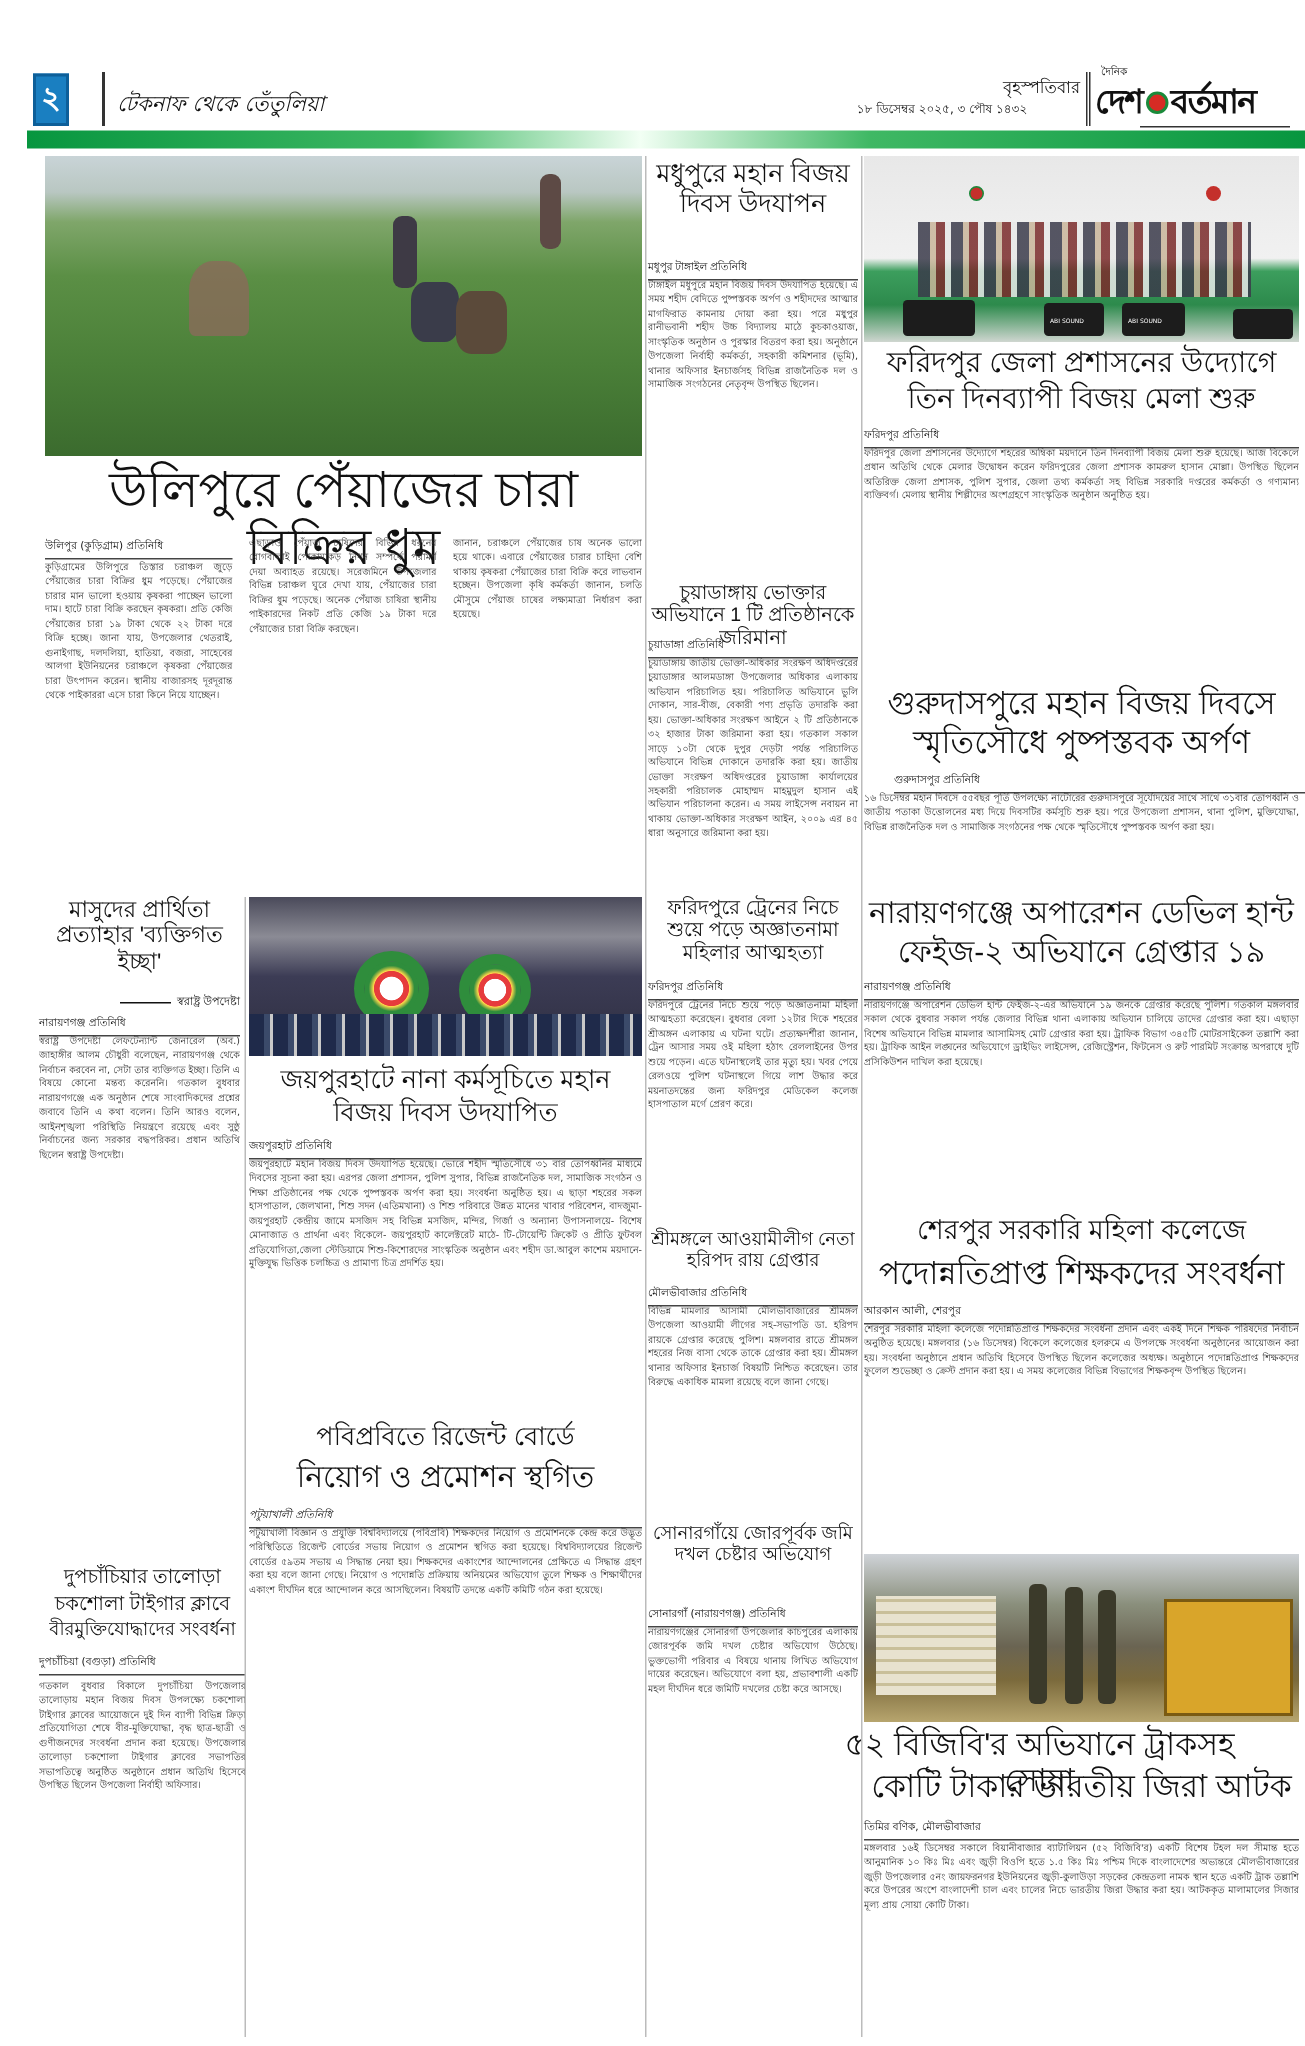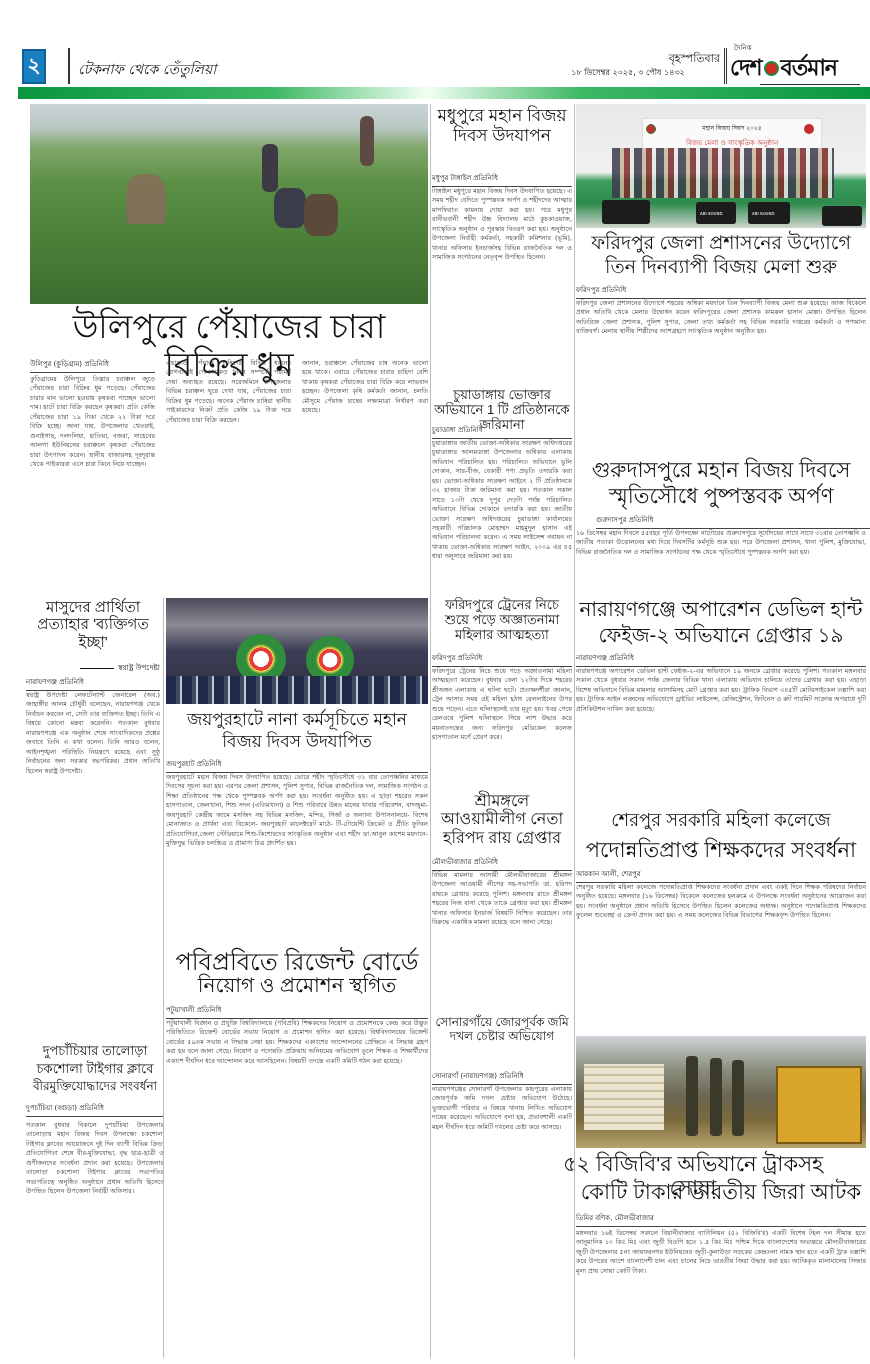--- a/index.html
+++ b/index.html
@@ -67,24 +67,20 @@
 
 <div class="abs hl" style="left:432px;top:106px;width:140px;font-size:17px;">মধুপুরে মহান বিজয় দিবস উদযাপন</div>
 <div class="abs byline" style="left:432px;top:172px;width:140px;font-family:Liberation Serif, serif;">মধুপুর টাঙ্গাইল প্রতিনিধি</div>
 <div class="abs body" style="left:432px;top:186px;width:140px;height:196px;">টাঙ্গাইল মধুপুরে মহান বিজয় দিবস উদযাপিত হয়েছে। এ সময় শহীদ বেদিতে পুষ্পস্তবক অর্পণ ও শহীদদের আত্মার মাগফিরাত কামনায় দোয়া করা হয়। পরে মধুপুর রানীভবানী শহীদ উচ্চ বিদ্যালয় মাঠে কুচকাওয়াজ, সাংস্কৃতিক অনুষ্ঠান ও পুরস্কার বিতরণ করা হয়। অনুষ্ঠানে উপজেলা নির্বাহী কর্মকর্তা, সহকারী কমিশনার (ভূমি), থানার অফিসার ইনচার্জসহ বিভিন্ন রাজনৈতিক দল ও সামাজিক সংগঠনের নেতৃবৃন্দ উপস্থিত ছিলেন।</div>
 
 <div class="abs hl" style="left:432px;top:388px;width:140px;font-size:13px;">চুয়াডাঙ্গায় ভোক্তার অভিযানে 1 টি প্রতিষ্ঠানকে জরিমানা</div>
 <div class="abs byline" style="left:432px;top:424px;width:140px;">চুয়াডাঙ্গা প্রতিনিধি</div>
 <div class="abs body" style="left:432px;top:438px;width:140px;height:152px;">চুয়াডাঙ্গায় জাতীয় ভোক্তা-অধিকার সংরক্ষণ অধিদপ্তরের চুয়াডাঙ্গার আলমডাঙ্গা উপজেলার অধিকার এলাকায় অভিযান পরিচালিত হয়। পরিচালিত অভিযানে ভুলি দোকান, সার-বীজ, বেকারী পণ্য প্রভৃতি তদারকি করা হয়। ভোক্তা-অধিকার সংরক্ষণ আইনে ২ টি প্রতিষ্ঠানকে ৩২ হাজার টাকা জরিমানা করা হয়। গতকাল সকাল সাড়ে ১০টা থেকে দুপুর দেড়টা পর্যন্ত পরিচালিত অভিযানে বিভিন্ন দোকানে তদারকি করা হয়। জাতীয় ভোক্তা সংরক্ষণ অধিদপ্তরের চুয়াডাঙ্গা কার্যালয়ের সহকারী পরিচালক মোহাম্মদ মাহমুদুল হাসান এই অভিযান পরিচালনা করেন। এ সময় লাইসেন্স নবায়ন না থাকায় ভোক্তা-অধিকার সংরক্ষণ আইন, ২০০৯ এর ৪৫ ধারা অনুসারে জরিমানা করা হয়।</div>
 
 <div class="abs photo photo-stage" style="left:576px;top:104px;width:290px;height:124px;">
-  <div class="abs banner" style="left:66px;top:14px;width:180px;height:40px;background:#fafafa;border:1px solid #ddd;">
-    <div style="font-size:6px;text-align:center;margin-top:4px;color:#222;">মহান বিজয় দিবস ২০২৫</div>
-    <div style="font-size:7px;text-align:center;color:#c4302b;margin-top:3px;">বিজয় মেলা ও সাংস্কৃতিক অনুষ্ঠান</div>
-  </div>
   <div class="abs" style="left:70px;top:20px;width:10px;height:10px;border-radius:50%;background:#c4302b;border:1px solid #1a8a3a;"></div>
   <div class="abs" style="left:228px;top:20px;width:10px;height:10px;border-radius:50%;background:#c4302b;"></div>
   <div class="abs" style="left:36px;top:44px;width:222px;height:50px;background:repeating-linear-gradient(90deg,#3a3a4a 0 8px,#c9b59a 8px 12px,#7a2a2a 12px 18px,#e8e8e8 18px 22px);opacity:.85;"></div>
   <div class="speaker" style="left:26px;top:96px;width:48px;height:24px;"></div>
   <div class="speaker" style="left:120px;top:98px;width:40px;height:22px;">
       <span style="color:#fff;font-size:4px;position:absolute;left:4px;top:9px;">ABI SOUND</span>
     </div>
   <div class="speaker" style="left:172px;top:98px;width:42px;height:22px;">
       <span style="color:#fff;font-size:4px;position:absolute;left:4px;top:9px;">ABI SOUND</span>
     </div>
@@ -136,30 +132,30 @@
 <div class="abs photo photo-crowd" style="left:166px;top:598px;width:262px;height:106px;">
   <div class="abs wreath" style="left:70px;top:36px;width:50px;height:50px;"></div>
   <div class="abs wreath" style="left:140px;top:38px;width:48px;height:48px;"></div>
   <div class="abs" style="left:0;top:78px;width:262px;height:28px;background:repeating-linear-gradient(90deg,#1f2a4a 0 10px,#3b4a6a 10px 14px,#c9c9c9 14px 16px);"></div>
 </div>
 <div class="abs hl" style="left:166px;top:710px;width:262px;font-size:17px;">জয়পুরহাটে নানা কর্মসূচিতে মহান</div>
 <div class="abs hl" style="left:166px;top:732px;width:262px;font-size:17px;">বিজয় দিবস উদযাপিত</div>
 <div class="abs byline" style="left:166px;top:758px;width:262px;">জয়পুরহাট প্রতিনিধি</div>
 <div class="abs body" style="left:166px;top:772px;width:262px;height:170px;">জয়পুরহাটে মহান বিজয় দিবস উদযাপিত হয়েছে। ভোরে শহীদ স্মৃতিসৌধে ৩১ বার তোপধ্বনির মাধ্যমে দিবসের সূচনা করা হয়। এরপর জেলা প্রশাসন, পুলিশ সুপার, বিভিন্ন রাজনৈতিক দল, সামাজিক সংগঠন ও শিক্ষা প্রতিষ্ঠানের পক্ষ থেকে পুষ্পস্তবক অর্পণ করা হয়। সংবর্ধনা অনুষ্ঠিত হয়। এ ছাড়া শহরের সকল হাসপাতাল, জেলখানা, শিশু সদন (এতিমখানা) ও শিশু পরিবারে উন্নত মানের খাবার পরিবেশন, বাদজুমা- জয়পুরহাট কেন্দ্রীয় জামে মসজিদ সহ বিভিন্ন মসজিদ, মন্দির, গির্জা ও অন্যান্য উপাসনালয়ে- বিশেষ মোনাজাত ও প্রার্থনা এবং বিকেলে- জয়পুরহাট কালেক্টরেট মাঠে- টি-টোয়েন্টি ক্রিকেট ও প্রীতি ফুটবল প্রতিযোগিতা,জেলা স্টেডিয়ামে শিশু-কিশোরদের সাংস্কৃতিক অনুষ্ঠান এবং শহীদ ডা.আবুল কাশেম ময়দানে- মুক্তিযুদ্ধ ভিত্তিক চলচ্চিত্র ও প্রামাণ্য চিত্র প্রদর্শিত হয়।</div>
 
-<div class="abs hl" style="left:166px;top:948px;width:262px;font-size:24px;">পবিপ্রবিতে রিজেন্ট বোর্ডে</div>
+<div class="abs hl" style="left:166px;top:948px;width:262px;font-size:17px;">পবিপ্রবিতে রিজেন্ট বোর্ডে</div>
 <div class="abs hl" style="left:166px;top:974px;width:262px;font-size:20px;">নিয়োগ ও প্রমোশন স্থগিত</div>
-<div class="abs byline" style="left:166px;top:1004px;width:262px;">পটুয়াখালী প্রতিনিধি</div>
+<div class="abs byline" style="left:166px;top:1004px;width:262px;font-style:italic;">পটুয়াখালী প্রতিনিধি</div>
 <div class="abs body" style="left:166px;top:1018px;width:262px;height:340px;">পটুয়াখালী বিজ্ঞান ও প্রযুক্তি বিশ্ববিদ্যালয়ে (পবিপ্রবি) শিক্ষকদের নিয়োগ ও প্রমোশনকে কেন্দ্র করে উদ্ভূত পরিস্থিতিতে রিজেন্ট বোর্ডের সভায় নিয়োগ ও প্রমোশন স্থগিত করা হয়েছে। বিশ্ববিদ্যালয়ের রিজেন্ট বোর্ডের ৫৯তম সভায় এ সিদ্ধান্ত নেয়া হয়। শিক্ষকদের একাংশের আন্দোলনের প্রেক্ষিতে এ সিদ্ধান্ত গ্রহণ করা হয় বলে জানা গেছে। নিয়োগ ও পদোন্নতি প্রক্রিয়ায় অনিয়মের অভিযোগ তুলে শিক্ষক ও শিক্ষার্থীদের একাংশ দীর্ঘদিন ধরে আন্দোলন করে আসছিলেন। বিষয়টি তদন্তে একটি কমিটি গঠন করা হয়েছে।</div>
 
 <div class="abs hl" style="left:432px;top:598px;width:140px;font-size:13px;">ফরিদপুরে ট্রেনের নিচে শুয়ে পড়ে অজ্ঞাতনামা মহিলার আত্মহত্যা</div>
 <div class="abs byline" style="left:432px;top:652px;width:140px;">ফরিদপুর প্রতিনিধি</div>
 <div class="abs body" style="left:432px;top:666px;width:140px;height:150px;">ফরিদপুরে ট্রেনের নিচে শুয়ে পড়ে অজ্ঞাতনামা মহিলা আত্মহত্যা করেছেন। বুধবার বেলা ১২টার দিকে শহরের শ্রীঅঙ্গন এলাকায় এ ঘটনা ঘটে। প্রত্যক্ষদর্শীরা জানান, ট্রেন আসার সময় ওই মহিলা হঠাৎ রেললাইনের উপর শুয়ে পড়েন। এতে ঘটনাস্থলেই তার মৃত্যু হয়। খবর পেয়ে রেলওয়ে পুলিশ ঘটনাস্থলে গিয়ে লাশ উদ্ধার করে ময়নাতদন্তের জন্য ফরিদপুর মেডিকেল কলেজ হাসপাতাল মর্গে প্রেরণ করে।</div>
 
-<div class="abs hl" style="left:432px;top:792px;width:140px;font-size:16px;">শ্রীমঙ্গলে আওয়ামীলীগ নেতা হরিপদ রায় গ্রেপ্তার</div>
+<div class="abs hl" style="left:432px;top:820px;width:140px;font-size:12px;">শ্রীমঙ্গলে আওয়ামীলীগ নেতা হরিপদ রায় গ্রেপ্তার</div>
 <div class="abs byline" style="left:432px;top:856px;width:140px;">মৌলভীবাজার প্রতিনিধি</div>
 <div class="abs body" style="left:432px;top:870px;width:140px;height:140px;">বিভিন্ন মামলার আসামী মৌলভীবাজারের শ্রীমঙ্গল উপজেলা আওয়ামী লীগের সহ-সভাপতি ডা. হরিপদ রায়কে গ্রেপ্তার করেছে পুলিশ। মঙ্গলবার রাতে শ্রীমঙ্গল শহরের নিজ বাসা থেকে তাকে গ্রেপ্তার করা হয়। শ্রীমঙ্গল থানার অফিসার ইনচার্জ বিষয়টি নিশ্চিত করেছেন। তার বিরুদ্ধে একাধিক মামলা রয়েছে বলে জানা গেছে।</div>
 
 <div class="abs hl" style="left:432px;top:1016px;width:140px;font-size:12px;">সোনারগাঁয়ে জোরপূর্বক জমি দখল চেষ্টার অভিযোগ</div>
 <div class="abs byline" style="left:432px;top:1070px;width:140px;">সোনারগাঁ (নারায়ণগঞ্জ) প্রতিনিধি</div>
 <div class="abs body" style="left:432px;top:1084px;width:140px;height:274px;">নারায়ণগঞ্জের সোনারগাঁ উপজেলার কাচপুরের এলাকায় জোরপূর্বক জমি দখল চেষ্টার অভিযোগ উঠেছে। ভুক্তভোগী পরিবার এ বিষয়ে থানায় লিখিত অভিযোগ দায়ের করেছেন। অভিযোগে বলা হয়, প্রভাবশালী একটি মহল দীর্ঘদিন ধরে জমিটি দখলের চেষ্টা করে আসছে।</div>
 
 <div class="abs vrule" style="left:430px;top:104px;height:1254px;"></div>
 <div class="abs vrule" style="left:574px;top:104px;height:1254px;"></div>
 <div class="abs vrule" style="left:163px;top:598px;height:760px;"></div>

